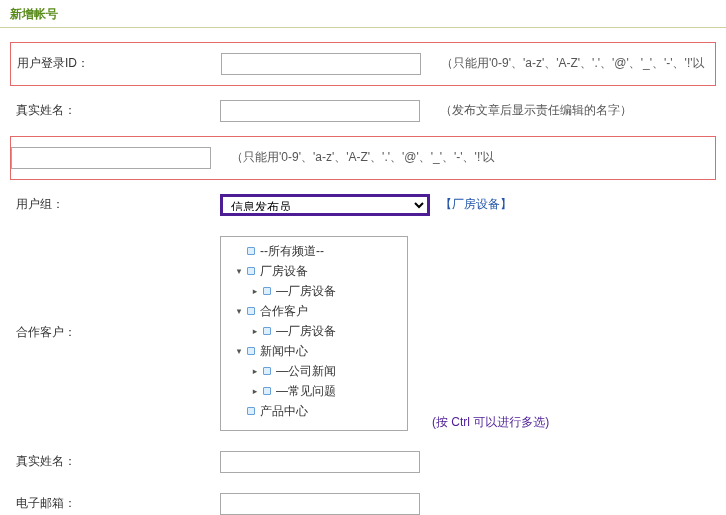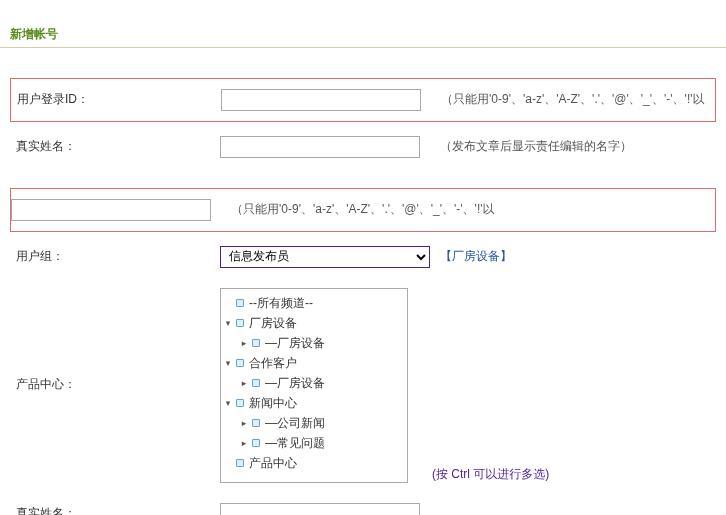--- a/index.html
+++ b/index.html
@@ -8,38 +8,37 @@
     padding: 0;
     font-family: Arial, "Microsoft YaHei", sans-serif;
     font-size: 12px;
     color: #333;
     background: #fff;
     width: 726px;
   }
   .header {
     border-bottom: 1px solid #d0d0a0;
     padding: 6px 10px 4px 10px;
-    margin-top: 20px;
   }
   .header-title {
     color: #5a8c1c;
     font-weight: bold;
     font-size: 12px;
   }
   .form-body {
     padding: 10px 0 10px 0;
   }
   .row {
     display: flex;
     align-items: flex-start;
     margin: 0;
   }
   .row.boxed {
     border: 1px solid #e46a6a;
-    margin: 20px 10px 4px 10px;
+    margin: 4px 10px 4px 10px;
     padding: 10px 0;
   }
   .row.plain {
     padding: 10px 0;
     margin: 0 10px;
   }
   .label-col {
     width: 210px;
     padding-left: 6px;
     padding-top: 2px;
@@ -62,38 +61,37 @@
     width: 200px;
     height: 22px;
     border: 1px solid #a9a9a9;
     padding: 2px 4px;
     font-size: 12px;
     background: #fff;
   }
   .select-input {
     width: 241px;
     height: 22px;
-    border: 1px solid #4c1d95;
+    border: 3px solid #4c1d95;
     font-size: 12px;
     background: #fff;
     padding: 2px 4px;
-    font-family: Liberation Mono, monospace;
   }
   .link-style {
     color: #2255aa;
     cursor: pointer;
   }
   .tree-box {
     width: 188px;
     height: 195px;
     border: 1px solid #a9a9a9;
     overflow-y: scroll;
     overflow-x: hidden;
     background: #fff;
-    padding: 4px 0;
+    padding: 4px 11px;
   }
   .tree-item {
     display: flex;
     align-items: center;
     padding: 2px 0;
     line-height: 16px;
   }
   .tree-item.level0 { padding-left: 2px; }
   .tree-item.level1 { padding-left: 18px; }
   .tree-toggle {
@@ -162,21 +160,21 @@
       <select class="select-input">
         <option>信息发布员</option>
       </select>
     </div>
     <div class="hint-col">
       <span class="link-style">【厂房设备】</span>
     </div>
   </div>
 
   <div class="row plain" style="align-items:flex-start;">
-    <div class="label-col" style="padding-top:88px;">产品中心：</div>
+    <div class="label-col" style="padding-top:88px;">合作客户：</div>
     <div class="input-col">
       <div class="tree-box" id="tree-root">
           <div class="tree-item level0">
             <span class="tree-toggle"></span>
             <span class="tree-bullet"></span>
             <span class="tree-label">--所有频道--</span>
           </div>
           <div class="tree-item level0">
             <span class="tree-toggle">▾</span>
             <span class="tree-bullet"></span>

